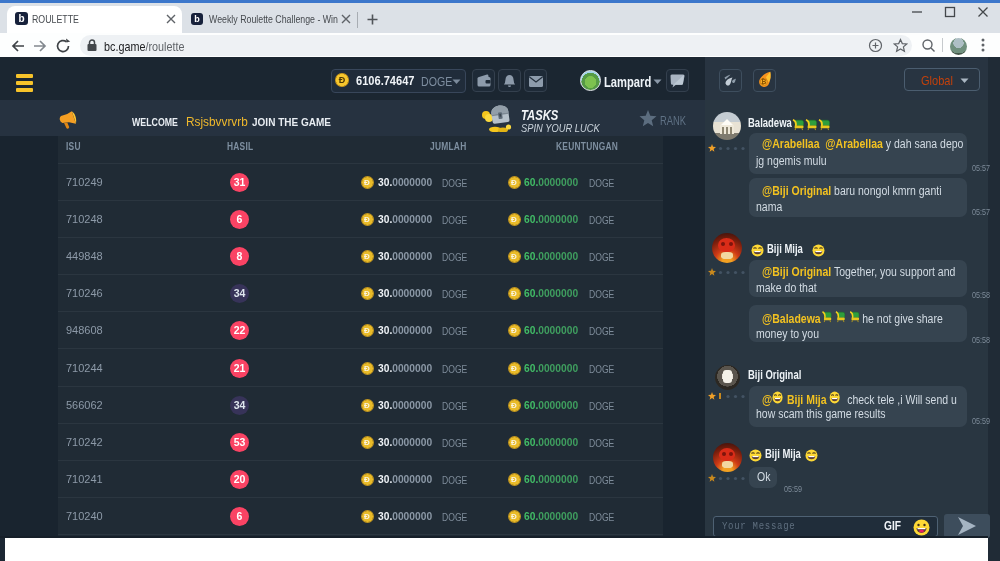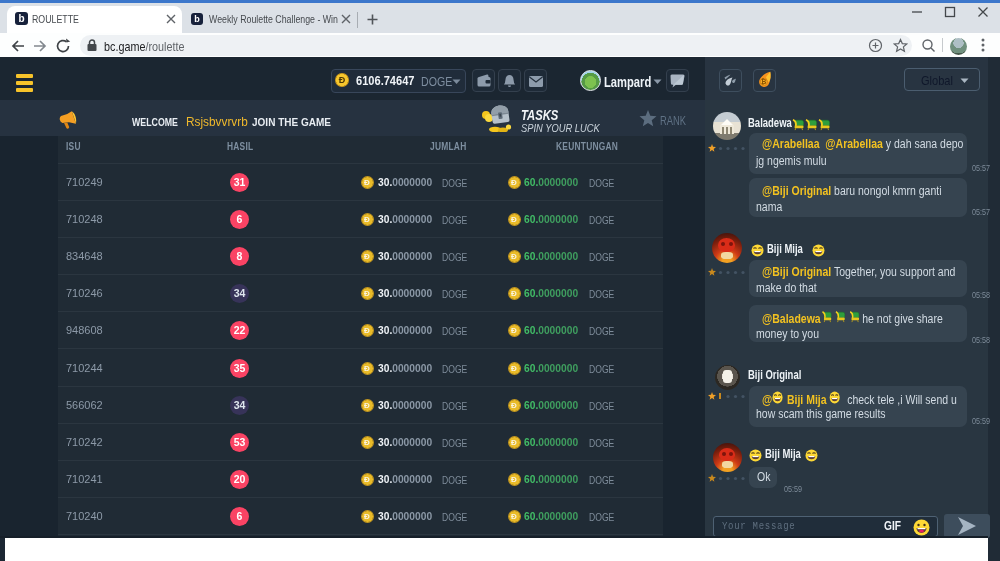--- a/index.html
+++ b/index.html
@@ -29,21 +29,21 @@
 .bdark{background:#373359;color:#dfe6ee}
 .coin{width:13px;height:13px;border-radius:50%;background:radial-gradient(circle,#e9bb29 0 55%,#c1961f 56%);color:#faf3dd;font-size:8px;font-weight:bold;text-align:center;line-height:13px}
 .amt{top:12px;font-size:11.5px;font-weight:bold;color:#eef2f6;transform:scaleX(.89);transform-origin:0 50%;white-space:nowrap}
 .amt .z{color:#8b98a6}
 .amtg{color:#41bd66}
 .amtg .z{color:#3f9f5f}
 .doge{top:13px;font-size:10.5px;color:#7e8c9a;transform:scaleX(.82);transform-origin:0 50%}
 #chatheader{left:705px;top:57px;width:283px;height:43px;background:#283441}
 #chatbody{left:705px;top:100px;width:283px;height:438px;background:#293641}
 .cbox{top:69px;width:23px;height:23px;border:1.5px solid #3e4e5e;border-radius:4px}
-#globalbtn{left:904px;top:68px;width:76px;height:23px;border:1px solid #4b5d6f;border-radius:4px;color:#0f172a;font-size:13px}
+#globalbtn{left:904px;top:68px;width:76px;height:23px;border:1px solid #4b5d6f;border-radius:4px;color:#c2410c;font-size:13px}
 .bubble{background:#364450;border-radius:7px}
 .bl{position:absolute;left:13px;white-space:nowrap;font-size:12.5px;color:#d3dce4;transform:scaleX(.84);transform-origin:0 50%}
 .men{color:#f3c220;font-weight:bold}
 .cname{font-size:12.5px;font-weight:bold;color:#eef3f7;white-space:nowrap;transform:scaleX(.76);transform-origin:0 50%}
 .ts{position:absolute;font-size:9px;color:#7d8b99;width:28px;text-align:right;transform:scaleX(.8);transform-origin:100% 50%}
 .avatar{position:absolute;border-radius:50%;overflow:hidden}
 #msgbox{left:713px;top:516px;width:225px;height:21px;background:#202d3a;border:1px solid #4e6173;border-radius:3px}
 #sendbtn{left:944px;top:514px;width:46px;height:24px;background:#3d4d5c;border-radius:3px}
 </style></head>
 <body>
@@ -198,21 +198,21 @@
 <div class="abs isu">710248</div>
 <div class="abs badge bred">6</div>
 <div class="abs coin" style="left:302.5px;top:12.2px">Đ</div>
 <div class="abs amt" style="left:319.5px">30.<span class="z">0000000</span></div>
 <div class="abs doge" style="left:383.5px">DOGE</div>
 <div class="abs coin" style="left:449.5px;top:12.2px">Đ</div>
 <div class="abs amt amtg" style="left:466px">60.<span class="z">0000000</span></div>
 <div class="abs doge" style="left:531px">DOGE</div>
 </div>
     <div class="abs trow" style="top:237.9px">
-<div class="abs isu">834648</div>
+<div class="abs isu">449848</div>
 <div class="abs badge bred">8</div>
 <div class="abs coin" style="left:302.5px;top:12.2px">Đ</div>
 <div class="abs amt" style="left:319.5px">30.<span class="z">0000000</span></div>
 <div class="abs doge" style="left:383.5px">DOGE</div>
 <div class="abs coin" style="left:449.5px;top:12.2px">Đ</div>
 <div class="abs amt amtg" style="left:466px">60.<span class="z">0000000</span></div>
 <div class="abs doge" style="left:531px">DOGE</div>
 </div>
     <div class="abs trow" style="top:275.1px">
 <div class="abs isu">710246</div>
@@ -229,21 +229,21 @@
 <div class="abs badge bred">22</div>
 <div class="abs coin" style="left:302.5px;top:12.2px">Đ</div>
 <div class="abs amt" style="left:319.5px">30.<span class="z">0000000</span></div>
 <div class="abs doge" style="left:383.5px">DOGE</div>
 <div class="abs coin" style="left:449.5px;top:12.2px">Đ</div>
 <div class="abs amt amtg" style="left:466px">60.<span class="z">0000000</span></div>
 <div class="abs doge" style="left:531px">DOGE</div>
 </div>
     <div class="abs trow" style="top:349.5px">
 <div class="abs isu">710244</div>
-<div class="abs badge bred">35</div>
+<div class="abs badge bred">21</div>
 <div class="abs coin" style="left:302.5px;top:12.2px">Đ</div>
 <div class="abs amt" style="left:319.5px">30.<span class="z">0000000</span></div>
 <div class="abs doge" style="left:383.5px">DOGE</div>
 <div class="abs coin" style="left:449.5px;top:12.2px">Đ</div>
 <div class="abs amt amtg" style="left:466px">60.<span class="z">0000000</span></div>
 <div class="abs doge" style="left:531px">DOGE</div>
 </div>
     <div class="abs trow" style="top:386.70000000000005px">
 <div class="abs isu">566062</div>
 <div class="abs badge bdark">34</div>

